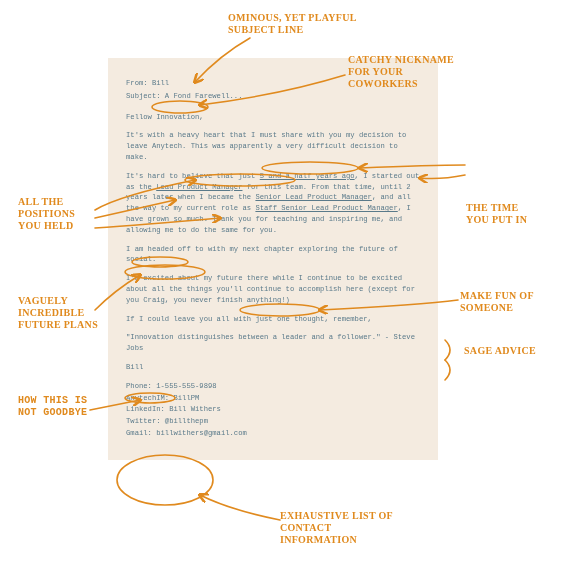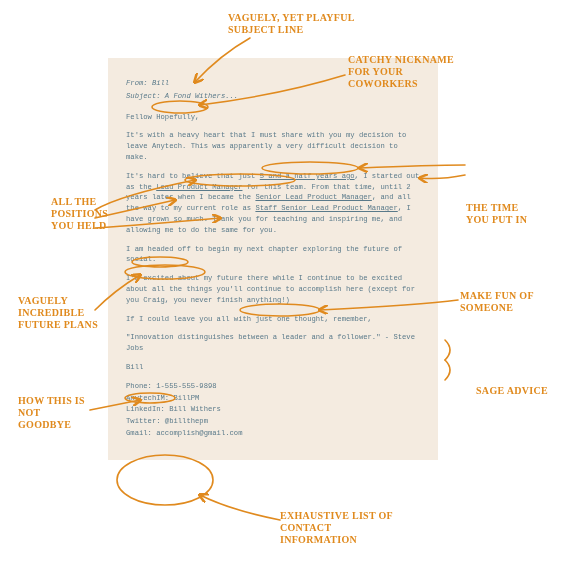--- a/index.html
+++ b/index.html
@@ -15,21 +15,21 @@
     position: absolute;
     left: 108px;
     top: 58px;
     width: 330px;
     background: #f4ebe0;
     padding: 20px 18px 20px 18px;
     font-size: 7.2px;
     line-height: 1.5;
     color: #5a7a8a;
   }
-  .email .hdr { color: #5a7a8a; margin-bottom: 2px; font-style: italic; }
+  .email .hdr { color: #5a7a8a; margin-bottom: 2px; }
   .email .salut { margin: 10px 0 8px 0; }
   .email p { margin-bottom: 8px; }
   .email .sig { }
   .email .sig div { margin-bottom: 1px; }
   .u { text-decoration: underline; }
   .annotation {
     position: absolute;
     font-family: "Comic Sans MS", "Marker Felt", cursive;
     font-size: 10px;
     line-height: 1.2;
@@ -53,51 +53,51 @@
 </head>
 <body>
 
 <div class="email">
   <div class="hdr">
     <span>From:</span>
     <span>Bill</span>
   </div>
   <div class="hdr">
     <span>Subject:</span>
-    <span>A Fond Withers...</span>
+    <span>A Fond Farewell...</span>
   </div>
-  <p class="salut">Fellow Hopefully,</p>
+  <p class="salut">Fellow Innovation,</p>
   <p>It's with a heavy heart that I must share with you my decision to leave Anytech. This was apparently a very difficult decision to make.</p>
   <p>
     <span>It's hard to believe that just </span><span class="u">5 and a half years ago</span><span>, I started out as the </span><span class="u">Lead Product Manager</span><span> for this team. From that time, until 2 years later when I became the </span><span class="u">Senior Lead Product Manager</span><span>, and all the way to my current role as </span><span class="u">Staff Senior Lead Product Manager</span><span>, I have grown so much. Thank you for teaching and inspiring me, and allowing me to do the same for you.</span>
   </p>
   <p>
-    <span>I am headed off to begin my next chapter exploring the </span><span>future of social.</span>
+    <span>I am headed off to with my next chapter exploring the </span><span>future of social.</span>
   </p>
   <p>I'm excited about my future there while I continue to be excited about all the things you'll continue to accomplish here (except for you Craig, you never finish anything!)</p>
   <p>If I could leave you all with just one thought, remember,</p>
   <p>"Innovation distinguishes between a leader and a follower." - Steve Jobs</p>
   <p>Bill</p>
   <div class="sig">
     <div>Phone: 1-555-555-9898</div>
     <div>AnytechIM: BillPM</div>
     <div>LinkedIn: Bill Withers</div>
     <div>Twitter: @billthepm</div>
-    <div>Gmail: accomplish@gmail.com</div>
+    <div>Gmail: billwithers@gmail.com</div>
   </div>
 </div>
 
-<div class="annotation" style="left:228px; top:12px; width:140px;">VAGUELY, YET PLAYFUL SUBJECT LINE</div>
+<div class="annotation" style="left:228px; top:12px; width:140px;">OMINOUS, YET PLAYFUL SUBJECT LINE</div>
 <div class="annotation" style="left:348px; top:54px; width:120px;">CATCHY NICKNAME FOR YOUR COWORKERS</div>
 <div class="annotation" style="left:466px; top:155px; width:70px;margin-top:47px;">THE TIME YOU PUT IN</div>
-<div class="annotation" style="left:18px; top:196px; width:80px;margin-left:33px;">ALL THE POSITIONS YOU HELD</div>
+<div class="annotation" style="left:18px; top:196px; width:80px;">ALL THE POSITIONS YOU HELD</div>
 <div class="annotation" style="left:18px; top:295px; width:80px;">VAGUELY INCREDIBLE FUTURE PLANS</div>
 <div class="annotation" style="left:460px; top:290px; width:80px;">MAKE FUN OF SOMEONE</div>
-<div class="annotation" style="left:476px; top:345px; width:80px;margin-top:40px;">SAGE ADVICE</div>
-<div class="annotation" style="left:18px; top:395px; width:70px;">HOW THIS IS NOT GOODBYE</div>
+<div class="annotation" style="left:464px; top:345px; width:80px;">SAGE ADVICE</div>
+<div class="annotation" style="left:18px; top:395px; width:70px;font-family:Liberation Mono, monospace;">HOW THIS IS NOT GOODBYE</div>
 <div class="annotation" style="left:280px; top:510px; width:120px;">EXHAUSTIVE LIST OF CONTACT INFORMATION</div>
 
 <svg class="arrows">
   <defs>
     <marker id="ah" markerWidth="6" markerHeight="6" refX="5" refY="3" orient="auto">
       <path d="M0,0 L6,3 L0,6" fill="none" stroke="#e08a1e" stroke-width="1.2"></path>
     </marker>
   </defs>
 
   <path d="M250,38 Q220,55 195,82" marker-end="url(#ah)"></path>

